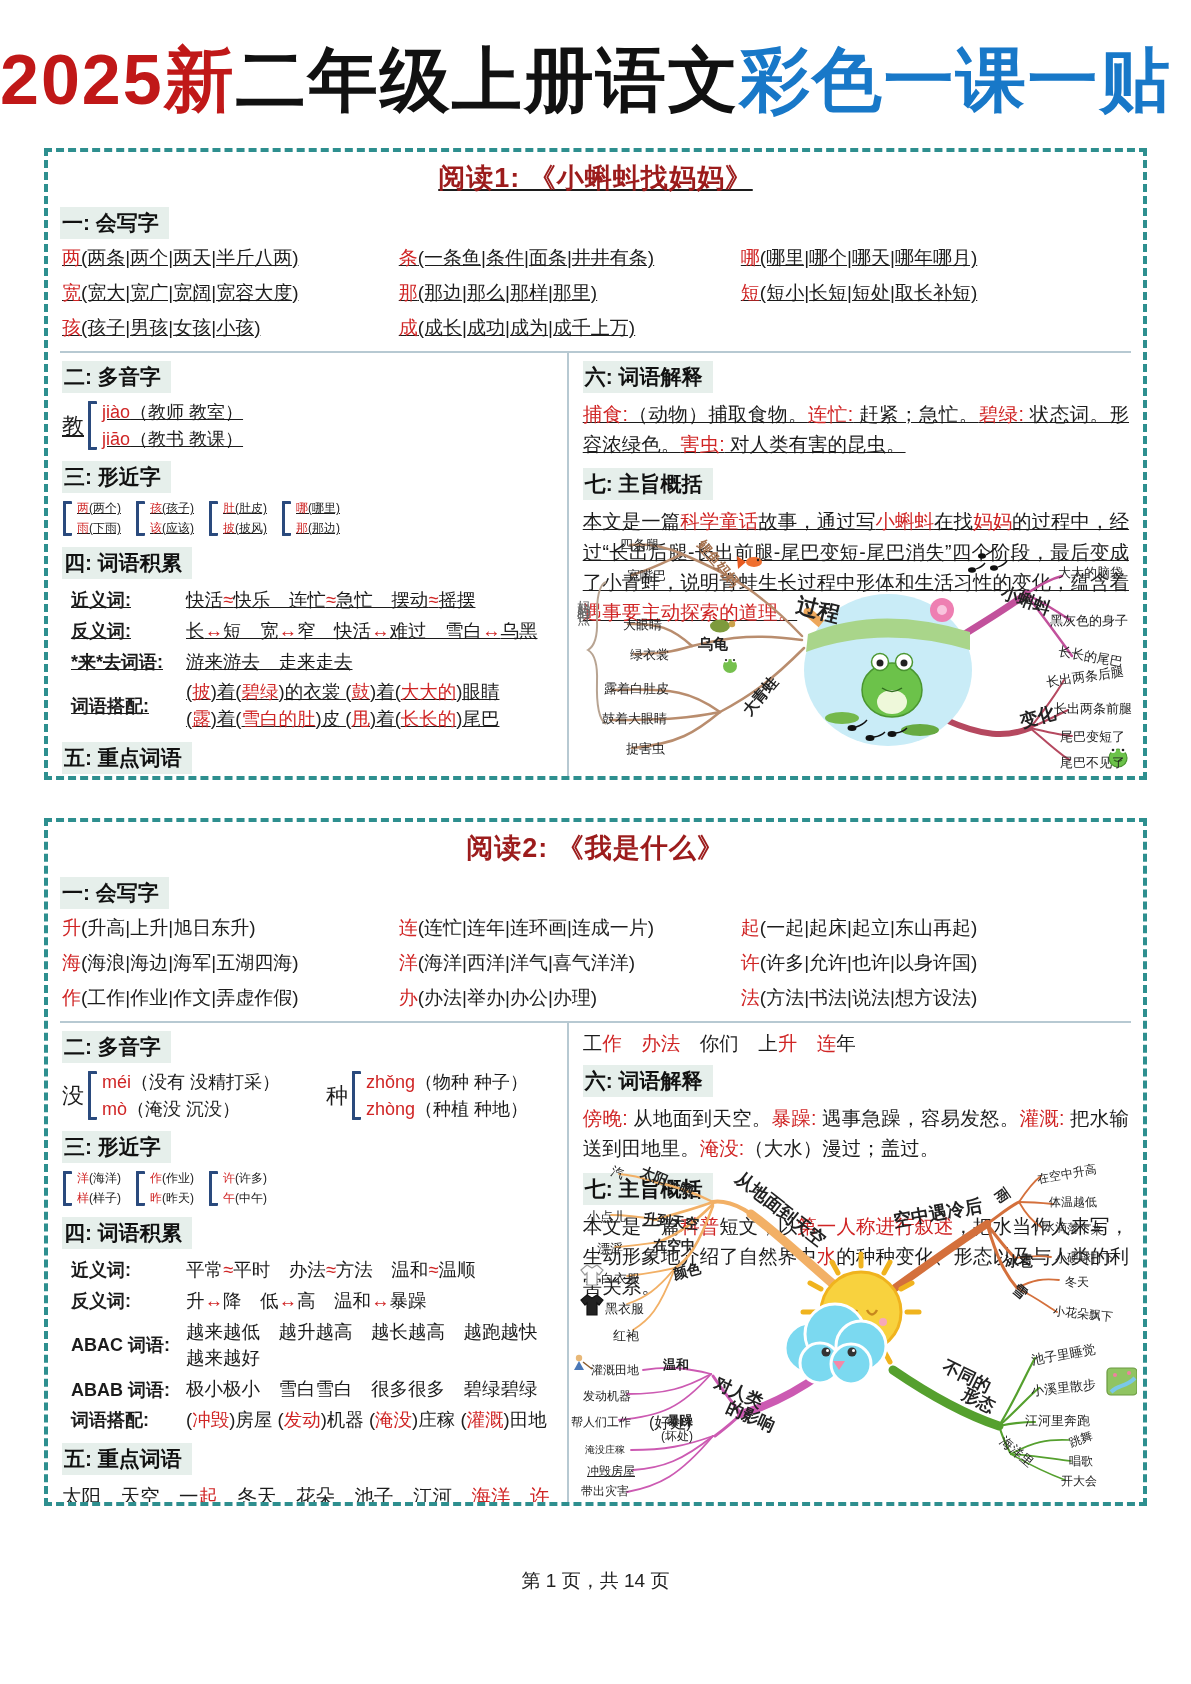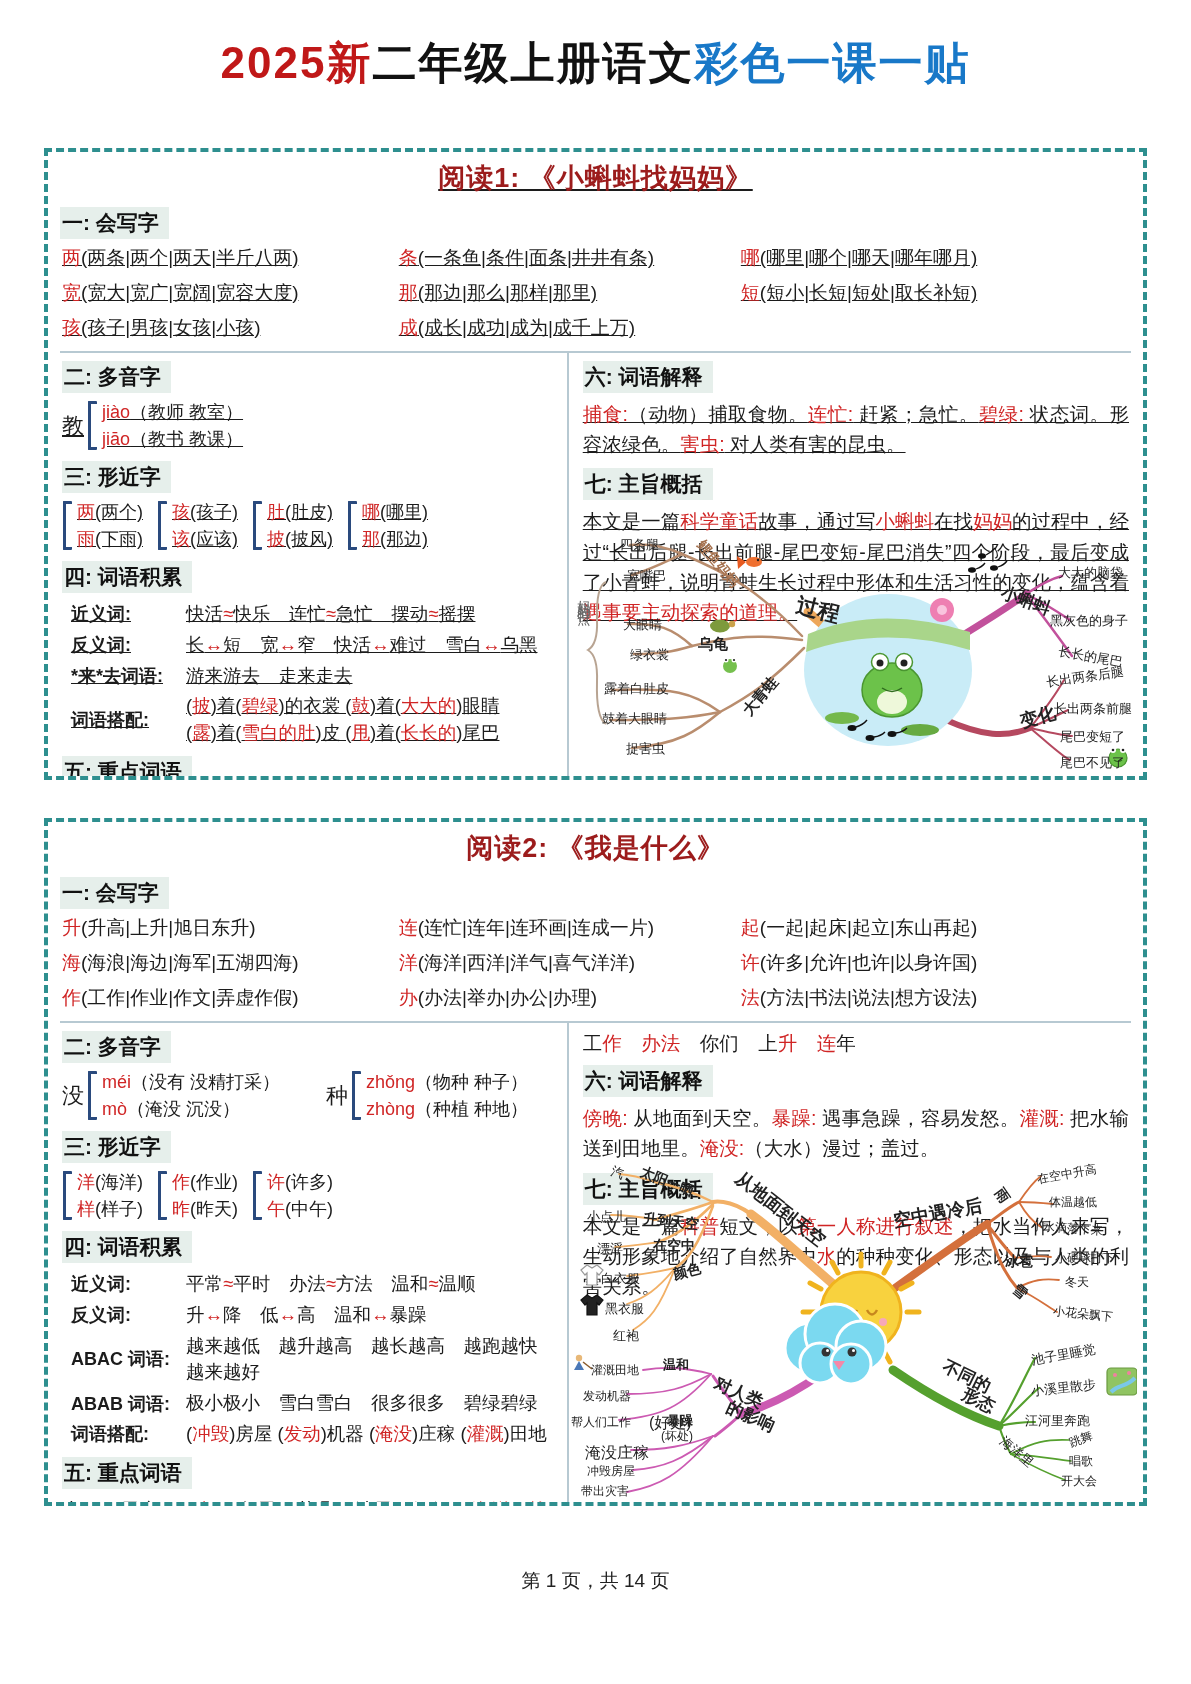--- a/index.html
+++ b/index.html
@@ -1,22 +1,22 @@
 <!DOCTYPE html>
 <html><head>
 <meta charset="utf-8">
 <style>
   * { margin:0; padding:0; box-sizing:border-box; }
   html,body { background:#ffffff; }
   body { width:1191px; height:1684px; position:relative; margin:0 auto;
          font-family:"Liberation Sans","DejaVu Sans",sans-serif; color:#1c1c1c; }
   .page { position:relative; width:1191px; height:1684px; background:#fff; overflow:hidden; }
 
-  .main-title { position:absolute; top:34px; left:0; right:0; text-align:center;
-                font-size:44px; font-weight:900; letter-spacing:2px; }
+  .main-title { position:absolute; top:34px; left:0; right:0; text-align:left;
+                font-size:70px; font-weight:900; letter-spacing:2px; }
   .t-red   { color:#c01818; }
   .t-black { color:#111; }
   .t-blue  { color:#1878c8; }
 
   .panel { position:absolute; left:44px; right:44px; border:4px dashed #2e8f8f;
            background:#fff; padding:6px 12px; overflow:hidden; }
   .panel1 { top:148px; height:632px;text-decoration:underline; }
   .panel2 { top:818px; height:688px; }
 
   .panel-title { text-align:center; color:#9c1c1c; font-size:27px; font-weight:800;
@@ -39,21 +39,21 @@
   .dyz-row { display:flex; gap:46px; margin:3px 0 5px; }
   .dyz { display:flex; align-items:center; }
   .dyz-char { font-size:22px; margin-right:3px; }
   .brk { width:9px; align-self:stretch; border:3px solid #2a4a7d; border-right:none;
          border-radius:1px; margin:1px 5px 1px 1px; }
   .stack { display:flex; flex-direction:column; gap:3px; justify-content:center; }
   .stack .rich { font-size:18px; }
 
   .xjz-row { display:flex; gap:14px; margin:3px 0 5px; flex-wrap:nowrap; }
   .xjz { display:flex; }
-  .xjz .rich { font-size:18px;text-align:right; }
+  .xjz .rich { font-size:12px;text-align:right; }
 
   .acc-row { display:grid; grid-template-columns:124px 1fr; align-items:center; margin:4px 0; }
   .acc-label { font-weight:800; font-size:18px;margin-left:9px; }
   .acc-content .rich { font-size:18.5px; line-height:1.45; }
 
   .kw { font-size:19.5px; line-height:1.75; }
 
   .para { font-size:19.5px; line-height:1.55; margin:2px 0 4px; text-align:justify; }
 
   .mindmap { position:absolute; overflow:visible; }
@@ -514,22 +514,22 @@
         <span class="mm-label" style="left: 490px; top: 146px; font-size: 12px; transform: rotate(6deg);">小花朵飘下</span>
         <span class="mm-label" style="left: 28px; top: 202px; font-size: 12px;">灌溉田地</span>
         <span class="mm-label" style="left: 100px; top: 196px; font-size: 13px; font-weight: 700;">温和</span>
         <span class="mm-label" style="left: 86px; top: 212px; font-size: 16px; margin-top: 40px;">(好处)</span>
         <span class="mm-label" style="left: 20px; top: 228px; font-size: 12px;">发动机器</span>
         <span class="mm-label" style="left: 8px; top: 254px; font-size: 12px;">帮人们工作</span>
         <span class="mm-label" style="left: 150px; top: 222px; font-size: 17px; font-weight: 700; transform: rotate(24deg);">对人类</span>
         <span class="mm-label" style="left: 162px; top: 246px; font-size: 17px; font-weight: 700; transform: rotate(24deg);">的影响</span>
         <span class="mm-label" style="left: 104px; top: 252px; font-size: 13px; font-weight: 700;">暴躁</span>
         <span class="mm-label" style="left: 98px; top: 268px; font-size: 12px;">(坏处)</span>
-        <span class="mm-label" style="left: 22px; top: 282px; font-size: 16px;">淹没庄稼</span>
-        <span class="mm-label" style="left: 24px; top: 303px; font-size: 12px;">冲毁房屋</span>
+        <span class="mm-label" style="left: 22px; top: 282px; font-size: 10px;">淹没庄稼</span>
+        <span class="mm-label" style="left: 24px; top: 303px; font-size: 12px; text-decoration: underline;">冲毁房屋</span>
         <span class="mm-label" style="left: 18px; top: 323px; font-size: 12px;">带出灾害</span>
         <span class="mm-label" style="left: 378px; top: 206px; font-size: 17px; font-weight: 700; transform: rotate(26deg);">不同的</span>
         <span class="mm-label" style="left: 398px; top: 230px; font-size: 17px; font-weight: 700; transform: rotate(26deg);">形态</span>
         <span class="mm-label" style="left: 468px; top: 186px; font-size: 13px; transform: rotate(-10deg);">池子里睡觉</span>
         <span class="mm-label" style="left: 468px; top: 219px; font-size: 13px; transform: rotate(-6deg);">小溪里散步</span>
         <span class="mm-label" style="left: 462px; top: 252px; font-size: 13px;">江河里奔跑</span>
         <span class="mm-label" style="left: 434px; top: 283px; font-size: 13px; transform: rotate(40deg);">海洋里</span>
         <span class="mm-label" style="left: 506px; top: 271px; font-size: 12px; transform: rotate(-20deg);">跳舞</span>
         <span class="mm-label" style="left: 506px; top: 293px; font-size: 12px;">唱歌</span>
         <span class="mm-label" style="left: 498px; top: 313px; font-size: 12px;">开大会</span>

